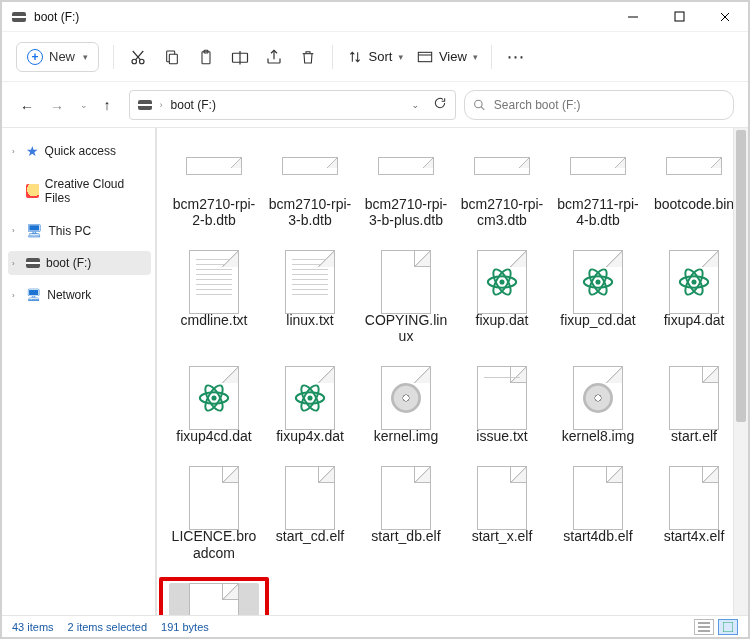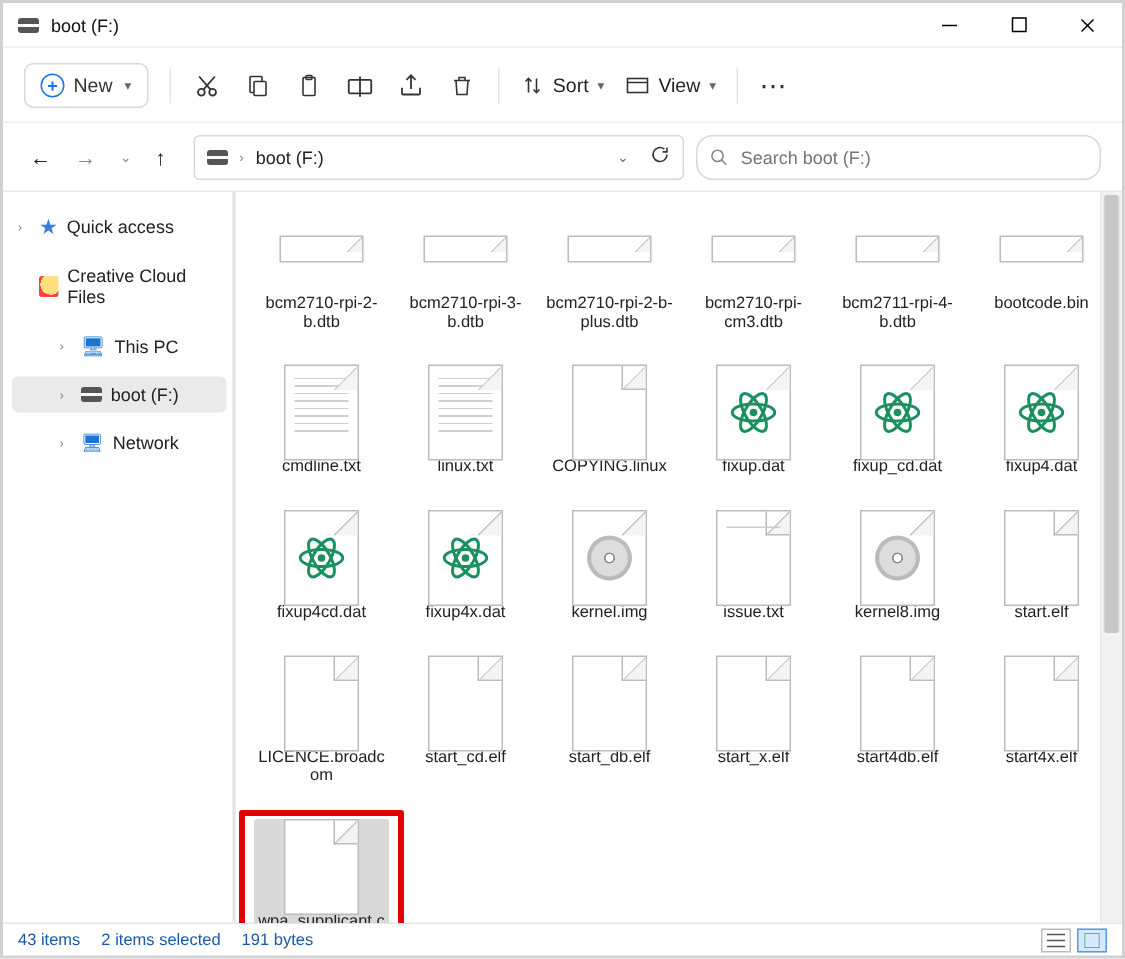--- a/index.html
+++ b/index.html
@@ -42,35 +42,35 @@
   .address-bar .chev-d { color:#666; font-size:9px; margin-right:6px; cursor:pointer;}
   .address-bar .refresh { color:#444; cursor:pointer;}
   .search-bar { width:270px; height:30px; border:1px solid #d8d8d8; border-radius:11px; display:flex; align-items:center; padding:0 8px; gap:8px; color:#888;}
   .search-bar input { border:none; outline:none; font-size:12px; width:100%; color:#333;}
   
   .body { display:flex; height: calc(100% - 30px - 50px - 46px - 22px); position:relative;}
   .sidebar { width:155px; padding:10px 4px 10px 6px; border-right:2px solid #e2e2e2;}
   .side-item { display:flex; align-items:center; gap:6px; padding:5px 4px; border-radius:4px; cursor:pointer; font-size:12px; color:#222;}
   .side-item .chev { color:#777; font-size:8px; width:8px; display:inline-block;}
   .side-item.selected { background:#eaeaea;}
-  .side-item + .side-item { margin-top:8px;justify-content:center;}
+  .side-item + .side-item { margin-top:8px;}
   .ico-star{color:#3c7cde;font-size:14px;}
   .ico-cc{width:14px;height:14px;display:inline-block;background:radial-gradient(circle at 60% 40%, #ffdf80 0 60%, #ff4040 60%);border-radius:2px;}
   .ico-pc{color:#1e74d2;font-size:13px;}
   .ico-drive-sm{ width:14px; height:10px; background: linear-gradient(#555 0 40%, #fff 0 60%, #555 0); border-radius:2px;}
   .ico-net{color:#1e74d2;}
   
   .content { flex:1; overflow:auto; padding:6px 12px 10px 12px; position:relative;}
   .scrollbar { position:absolute; right:0; top:0; bottom:0; width:15px; background:#f2f2f2; border-left:1px solid #e5e5e5;}
   .scrollbar .thumb{ position:absolute; right:2px; top:2px; width:10px; height:60%; background:#c7c7c7; border-radius:2px;}
   .grid { display:grid; grid-template-columns: repeat(6, 90px); gap:18px 6px; }
   .file { display:flex; flex-direction:column; align-items:center; text-align:center; padding:4px 2px; cursor:pointer; position:relative;}
   .file.selected { background:#d8d8d8; border-radius:2px;}
   .file .thumb { width:56px; height:56px; margin-bottom:2px; display:flex; align-items:center; justify-content:center;}
-  .file .name { font-size:11px; line-height:1.15; color:#222; max-width:86px; word-break:break-word;}
+  .file .name { font-size:14px; line-height:1.15; color:#222; max-width:86px; word-break:break-word;}
   .highlight-box{ border:4px solid #e00000; border-radius:2px;}
   
   .thumb-empty{ width:50px; height:64px; background:#fff; border:1px solid #bbb; position:relative;}
   .thumb-empty .fold{position:absolute; top:0; right:0; width:16px; height:16px; background:linear-gradient(135deg, transparent 49%, #bbb 50%, #f4f4f4 55%); border-left:1px solid #bbb; border-bottom:1px solid #bbb;}
   .thumb-shortbox{ width:66px; height:18px; border:1px solid #bbb; background:#fff; position:relative;}
   .thumb-shortbox .fold{position:absolute; top:0; right:0; width:10px; height:10px; background:linear-gradient(135deg, transparent 49%, #bbb 50%, #f4f4f4 55%);}
   .thumb-text{ width:50px; height:64px; background:#fff; border:1px solid #bbb; position:relative; overflow:hidden;}
   .thumb-text .fold{position:absolute; top:0; right:0; width:16px; height:16px; background:linear-gradient(135deg, transparent 49%, #bbb 50%, #f4f4f4 55%);}
   .thumb-text::before{content:""; position:absolute; left:6px; right:6px; top:8px; height:40px;
     background: repeating-linear-gradient(#d0d0d0 0 1px, transparent 1px 5px);}
@@ -256,21 +256,21 @@
             </div>
           </div>
           <div class="name">bcm2710-rpi-3-b.dtb</div>
         </div>
         <div class="file row0-wrap">
           <div class="thumb">
             <div class="thumb-shortbox">
               <div class="fold"></div>
             </div>
           </div>
-          <div class="name">bcm2710-rpi-2-b-plus.dtb</div>
+          <div class="name">bcm2710-rpi-3-b-plus.dtb</div>
         </div>
         <div class="file row0-wrap">
           <div class="thumb">
             <div class="thumb-shortbox">
               <div class="fold"></div>
             </div>
           </div>
           <div class="name">bcm2710-rpi-cm3.dtb</div>
         </div>
         <div class="file row0-wrap">

